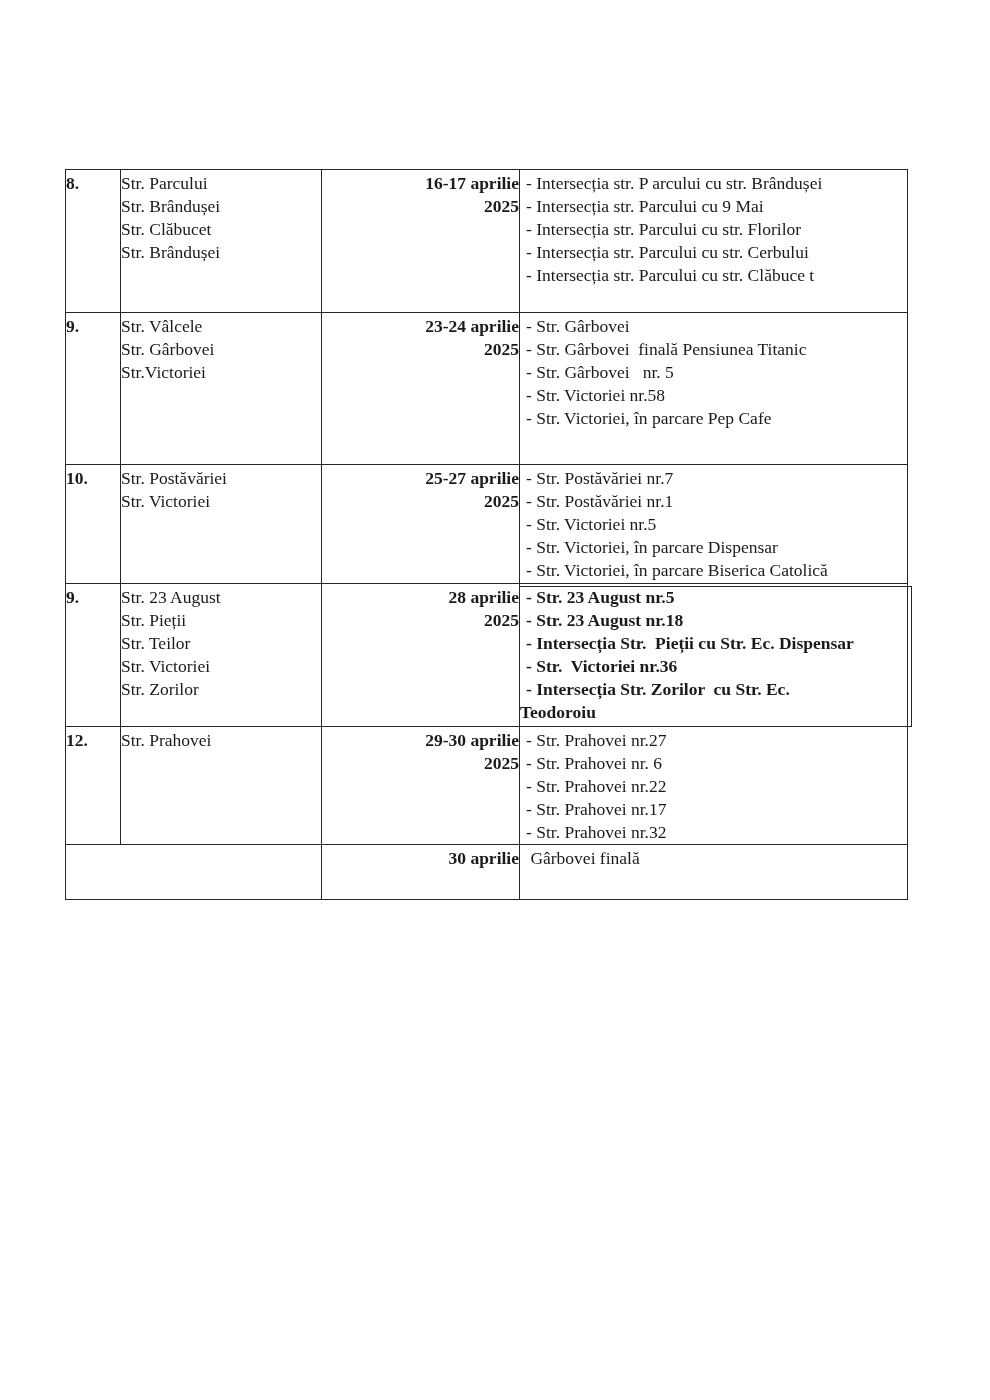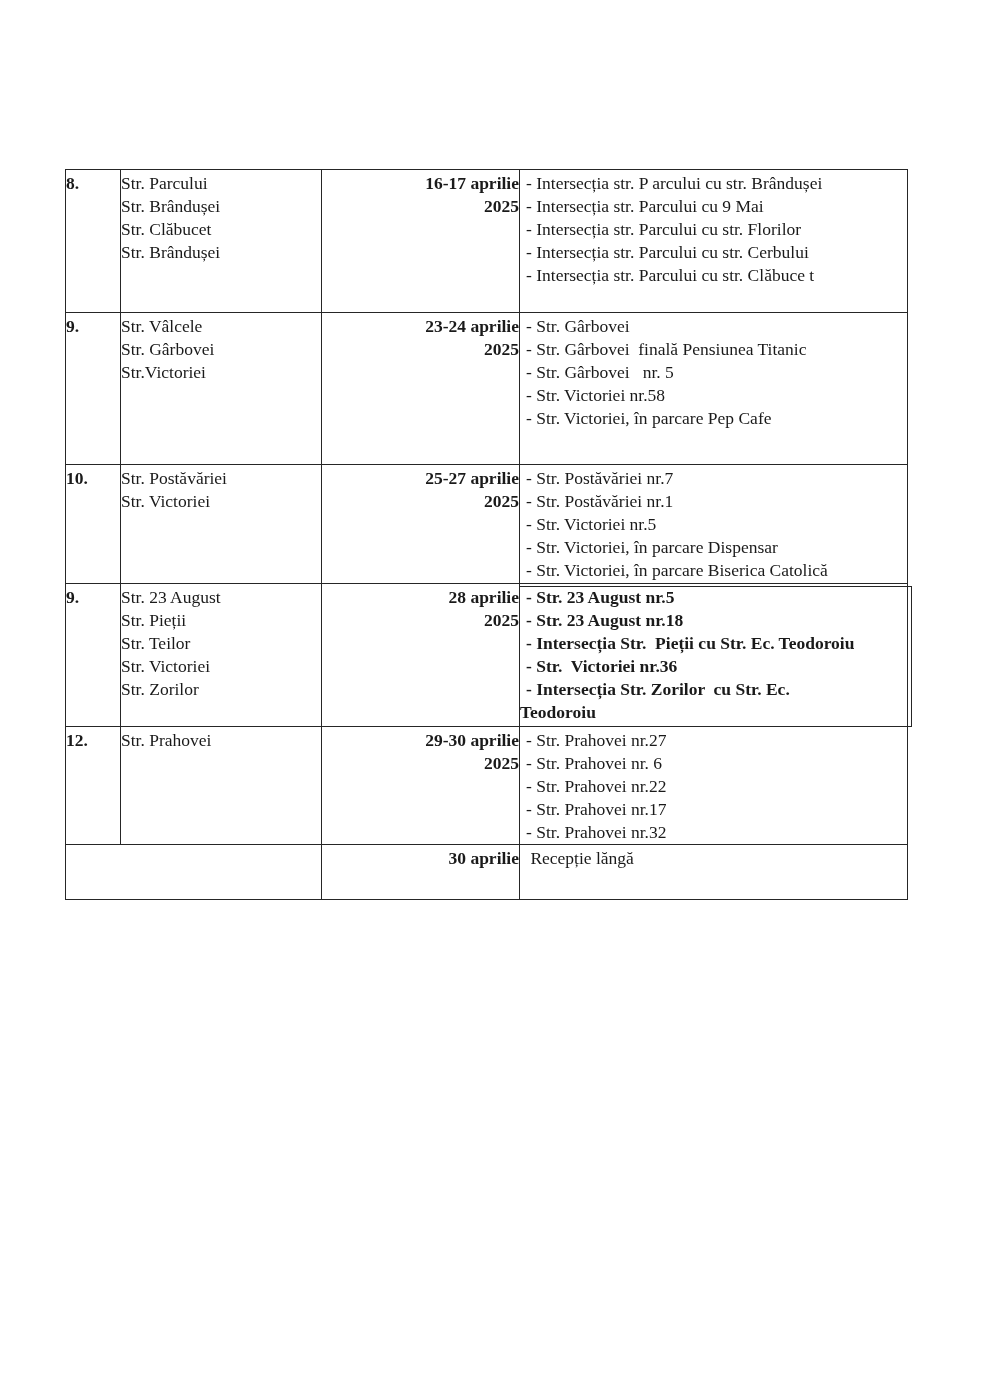--- a/index.html
+++ b/index.html
@@ -142,21 +142,21 @@
             <div class="sline">Str. Zorilor</div>
           </td>
           <td class="c-date">
             <div class="dateline">28 aprilie</div>
             <div class="dateline">2025</div>
           </td>
           <td class="c-details boxed">
             <div class="overlay"></div>
             <div class="dline">- Str. 23 August nr.5</div>
             <div class="dline">- Str. 23 August nr.18</div>
-            <div class="dline">- Intersecția Str.  Pieții cu Str. Ec. Teodoroiu</div>
+            <div class="dline">- Intersecția Str.  Pieții cu Str. Ec. Dispensar</div>
             <div class="dline">- Str.  Victoriei nr.36</div>
             <div class="dline">- Intersecția Str. Zorilor  cu Str. Ec.</div>
             <div class="dline noind">Teodoroiu</div>
           </td>
         </tr>
         <tr class="rh4">
           <td class="c-num">
             <div class="nline">12.</div>
           </td>
           <td class="c-streets">
@@ -173,18 +173,18 @@
             <div class="dline">- Str. Prahovei nr.17</div>
             <div class="dline">- Str. Prahovei nr.32</div>
           </td>
         </tr>
         <tr class="rh5">
           <td class="c-num c-merged" colspan="2"></td>
           <td class="c-date">
             <div class="dateline">30 aprilie</div>
           </td>
           <td class="c-details">
-            <div class="dline"> Recepție lăngă</div>
+            <div class="dline"> Gârbovei finală</div>
           </td>
         </tr>
       </tbody>
   </table>
 </div>
 
 </body></html>

